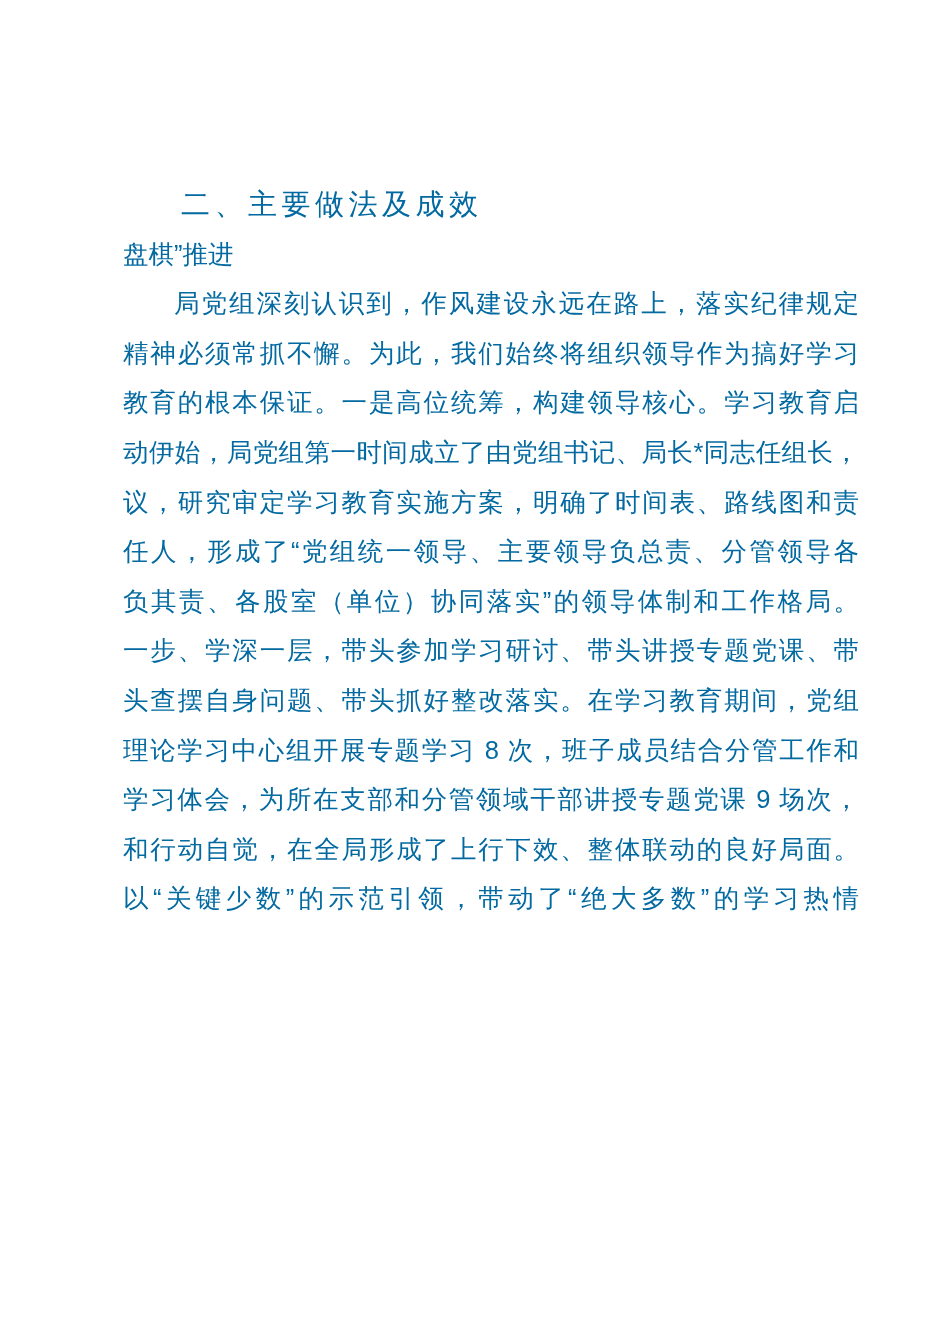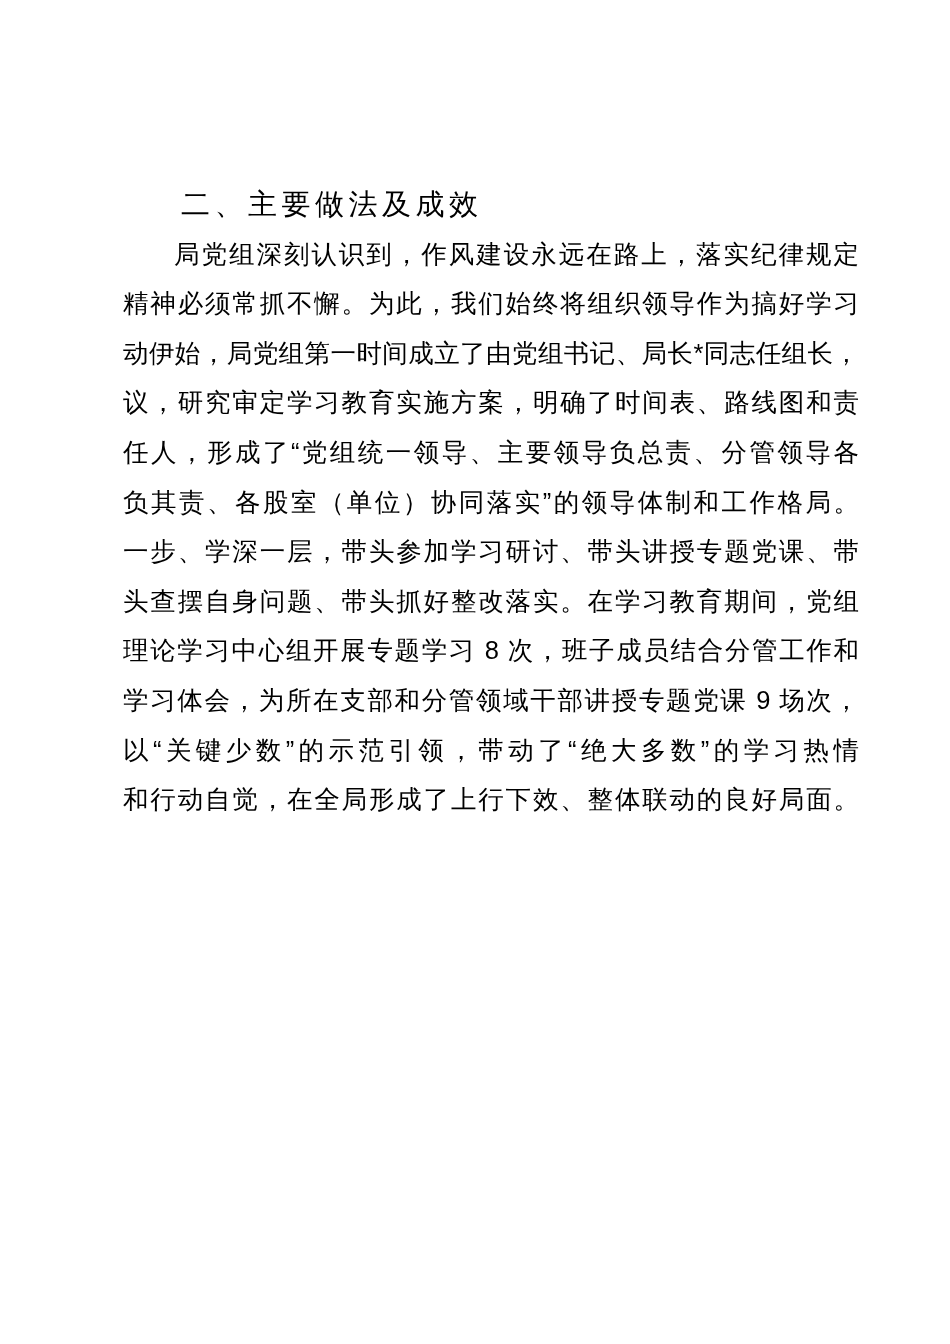--- a/index.html
+++ b/index.html
@@ -19,21 +19,21 @@
   .text-block {
     position: absolute;
     left: 123px;
     top: 180px;
     width: 736px;
   }
   .line {
     height: 49.6px;
     line-height: 49.6px;
     font-size: 25.5px;
-    color: #000000;
+    color: #0369a1;
     overflow: hidden;
     text-align: left;
     white-space: nowrap;
   }
   .line.fill {
     text-align: justify;
     text-align-last: justify;
     white-space: normal;
   }
   .line.indent {
@@ -47,26 +47,28 @@
     letter-spacing: 4.5px;
     font-weight: 500;
   }
 </style>
 </head>
 <body>
 
 <div class="page">
   <div class="text-block">
     <div class="line h1 indent">二、主要做法及成效</div>
+    <div class="line">盘棋”推进</div>
     <div class="line fill indent">局党组深刻认识到，作风建设永远在路上，落实纪律规定</div>
     <div class="line fill">精神必须常抓不懈。为此，我们始终将组织领导作为搞好学习</div>
+    <div class="line fill">教育的根本保证。一是高位统筹，构建领导核心。学习教育启</div>
     <div class="line fill">动伊始，局党组第一时间成立了由党组书记、局长*同志任组长，</div>
     <div class="line fill">议，研究审定学习教育实施方案，明确了时间表、路线图和责</div>
     <div class="line fill">任人，形成了“党组统一领导、主要领导负总责、分管领导各</div>
     <div class="line fill">负其责、各股室（单位）协同落实”的领导体制和工作格局。</div>
     <div class="line fill">一步、学深一层，带头参加学习研讨、带头讲授专题党课、带</div>
     <div class="line fill">头查摆自身问题、带头抓好整改落实。在学习教育期间，党组</div>
     <div class="line fill">理论学习中心组开展专题学习 8 次，班子成员结合分管工作和</div>
     <div class="line fill">学习体会，为所在支部和分管领域干部讲授专题党课 9 场次，</div>
+    <div class="line fill">和行动自觉，在全局形成了上行下效、整体联动的良好局面。</div>
     <div class="line fill">以“关键少数”的示范引领，带动了“绝大多数”的学习热情</div>
-    <div class="line fill">和行动自觉，在全局形成了上行下效、整体联动的良好局面。</div>
   </div>
 </div>
 
 </body></html>

